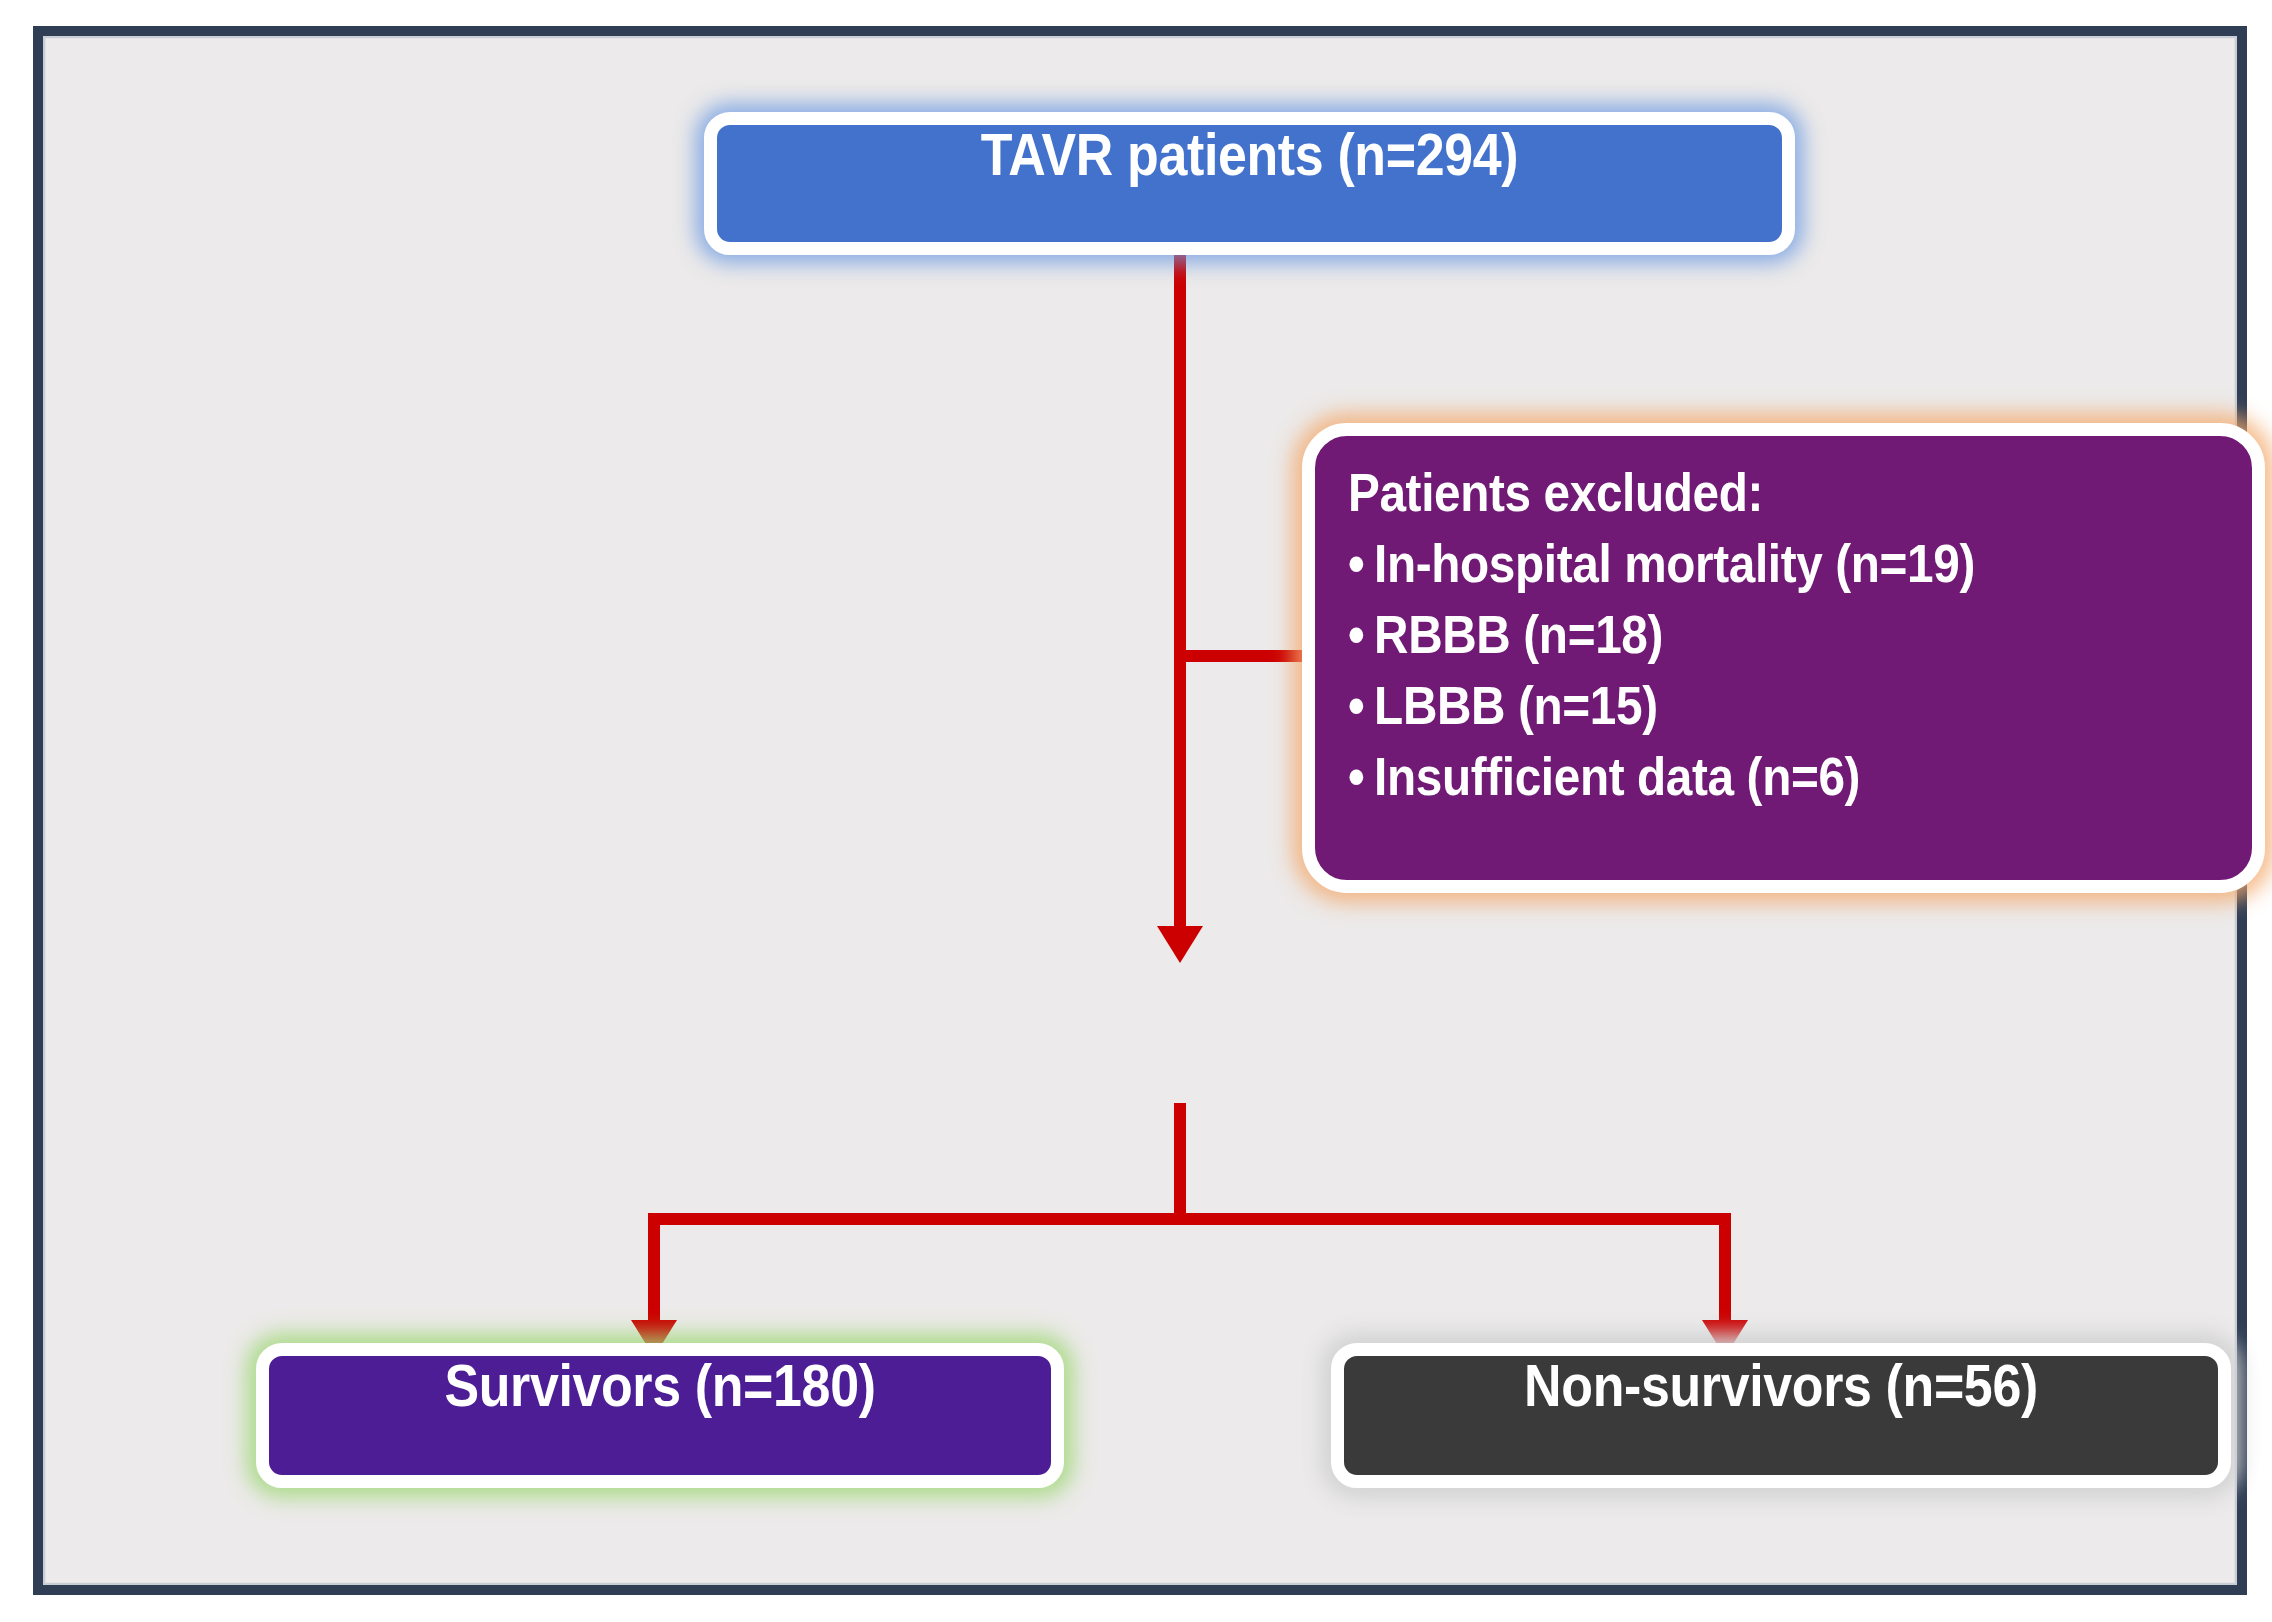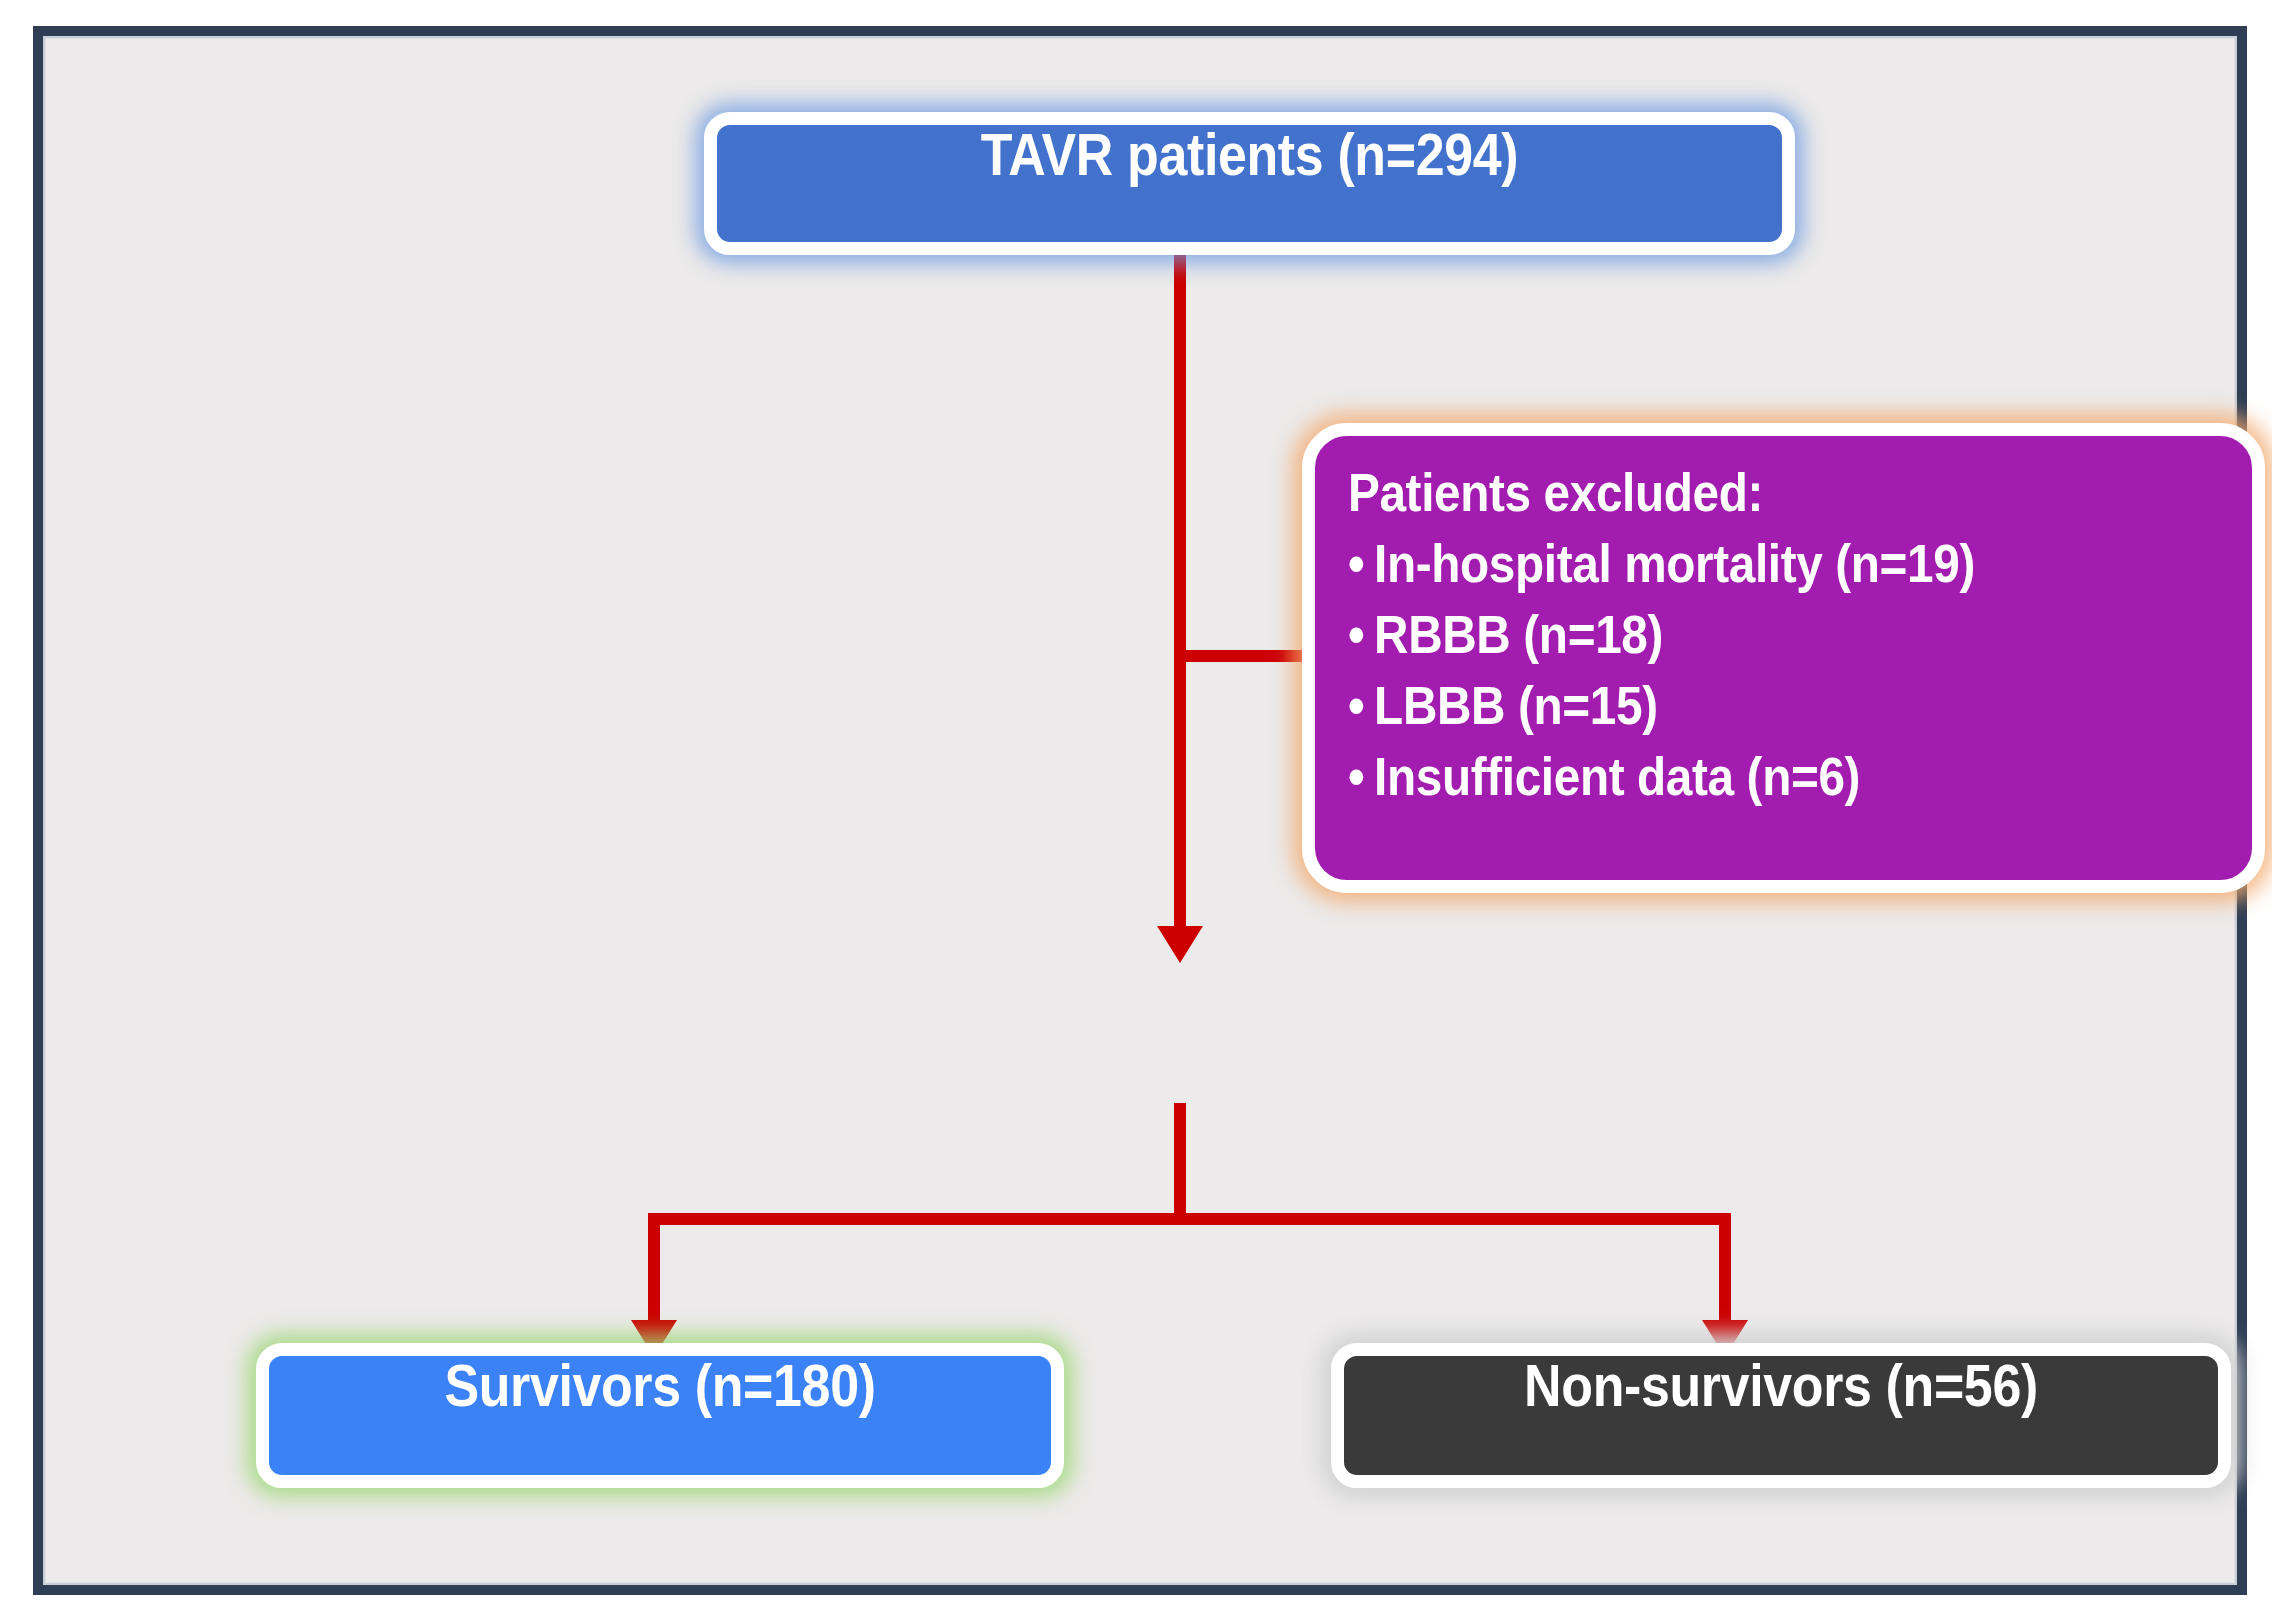--- a/index.html
+++ b/index.html
@@ -59,21 +59,21 @@
   #node-tavr {
     left: 661px; top: 76px;
     width: 1091px; height: 143px;
     background: #4272cc;
     box-shadow: 0 0 20px 8.5px rgba(110,155,225,0.75);
     font-size: 59px;
   }
   #node-excluded {
     left: 1259px; top: 387px;
     width: 963px; height: 470px;
-    background: #a21caf;
+    background: #701a75;
     box-shadow: 0 0 20px 9.3px rgba(243,170,110,0.78);
     border-radius: 45px;
     align-items: flex-start;
     justify-content: flex-start;
     padding: 26px 0 0 32.5px;
     font-size: 53px;
   }
   #node-excluded .exc-wrap {
     transform: scaleX(0.9);
     transform-origin: left top;
@@ -103,21 +103,21 @@
   #node-study {
     left: 716px; top: 932px;
     width: 874px; height: 135px;
     background: #e96ba4;
     box-shadow: 0 0 20px 9.3px rgba(245,160,200,0.8);
     font-size: 59px;
   }
   #node-survivors {
     left: 213px; top: 1307px;
     width: 808px; height: 145px;
-    background: #3b82f6;
+    background: #4c1d95;
     box-shadow: 0 0 20px 9.3px rgba(160,216,120,0.8);
     font-size: 59px;
   }
   #node-nonsurvivors {
     left: 1288px; top: 1307px;
     width: 900px; height: 145px;
     background: #3a3a3a;
     box-shadow: 0 0 20px 9.3px rgba(210,210,210,0.95);
     font-size: 59px;
   }

